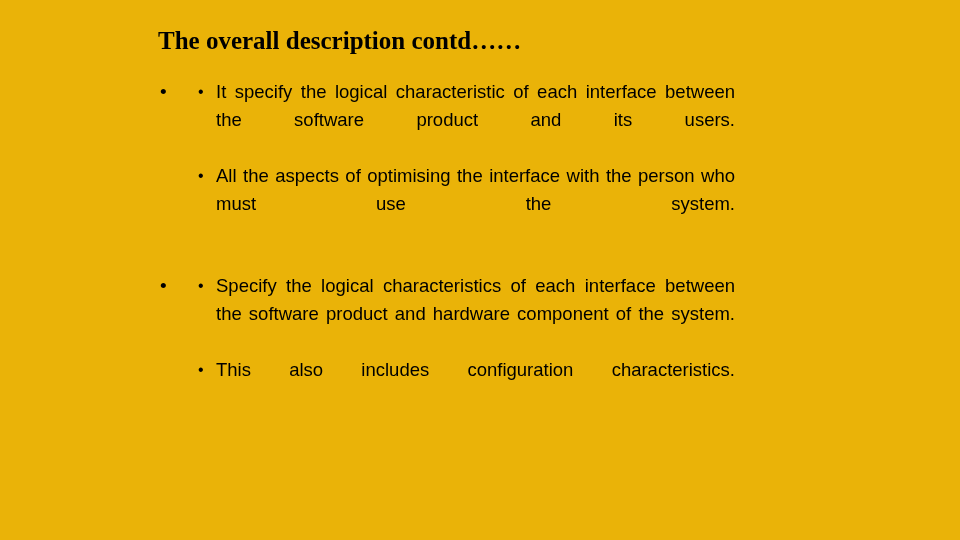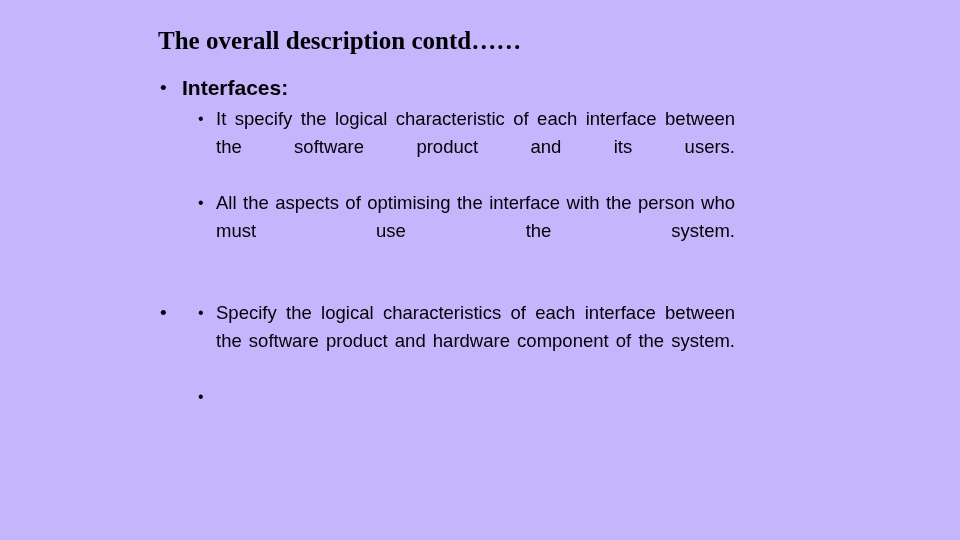--- a/index.html
+++ b/index.html
@@ -12,21 +12,21 @@
     background: #ffffff;
     font-family: "Liberation Sans", sans-serif;
     color: #000000;
     overflow: hidden;
   }
 
   .slide {
     position: relative;
     width: 960px;
     height: 540px;
-    background: #c4b5fd;
+    background: #eab308;
   }
 
   
   .slide-title {
     position: absolute;
     left: 158px;
     top: 26px;
     width: 700px;
     font-family: "Liberation Serif", "DejaVu Serif", serif;
     font-weight: bold;
@@ -107,21 +107,20 @@
 
 <div class="slide">
 
   <div class="slide-title">The overall description contd……</div>
 
   <div class="body-region">
 
     <div class="section">
       <div class="lvl1">
         <span class="bullet-glyph">•</span>
-        <span class="lvl1-label">Interfaces:</span>
       </div>
       <div class="lvl2-list">
         <div class="lvl2">
           <span class="bullet-glyph">•</span>
           <span class="txt">It specify the logical characteristic of each interface between the software product and its users.</span>
         </div>
         <div class="lvl2">
           <span class="bullet-glyph">•</span>
           <span class="txt">All the aspects of optimising the interface with the person who must use the system.</span>
         </div>
@@ -134,18 +133,19 @@
       <div class="lvl1">
         <span class="bullet-glyph">•</span>
       </div>
       <div class="lvl2-list">
         <div class="lvl2">
           <span class="bullet-glyph">•</span>
           <span class="txt">Specify the logical characteristics of each interface between the software product and hardware component of the system.</span>
         </div>
         <div class="lvl2">
           <span class="bullet-glyph">•</span>
+          <span class="txt">This also includes configuration characteristics.</span>
         </div>
       </div>
     </div>
 
   </div>
 </div>
 
 </body></html>

